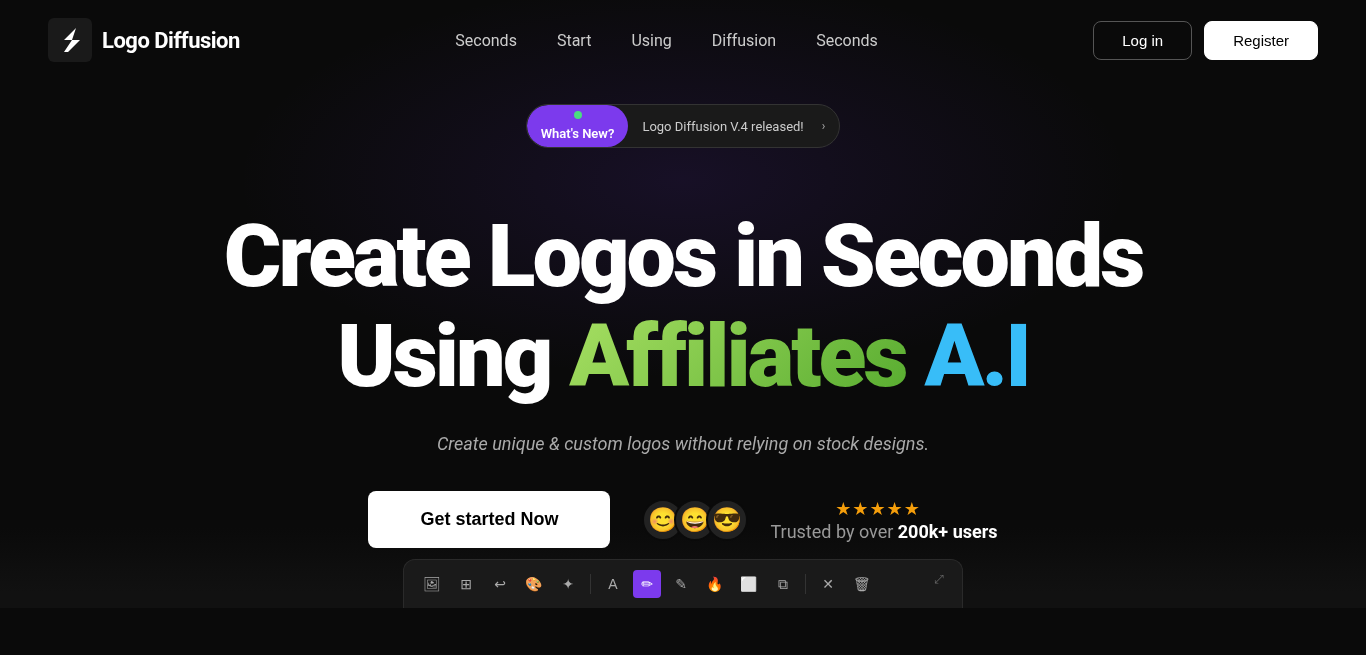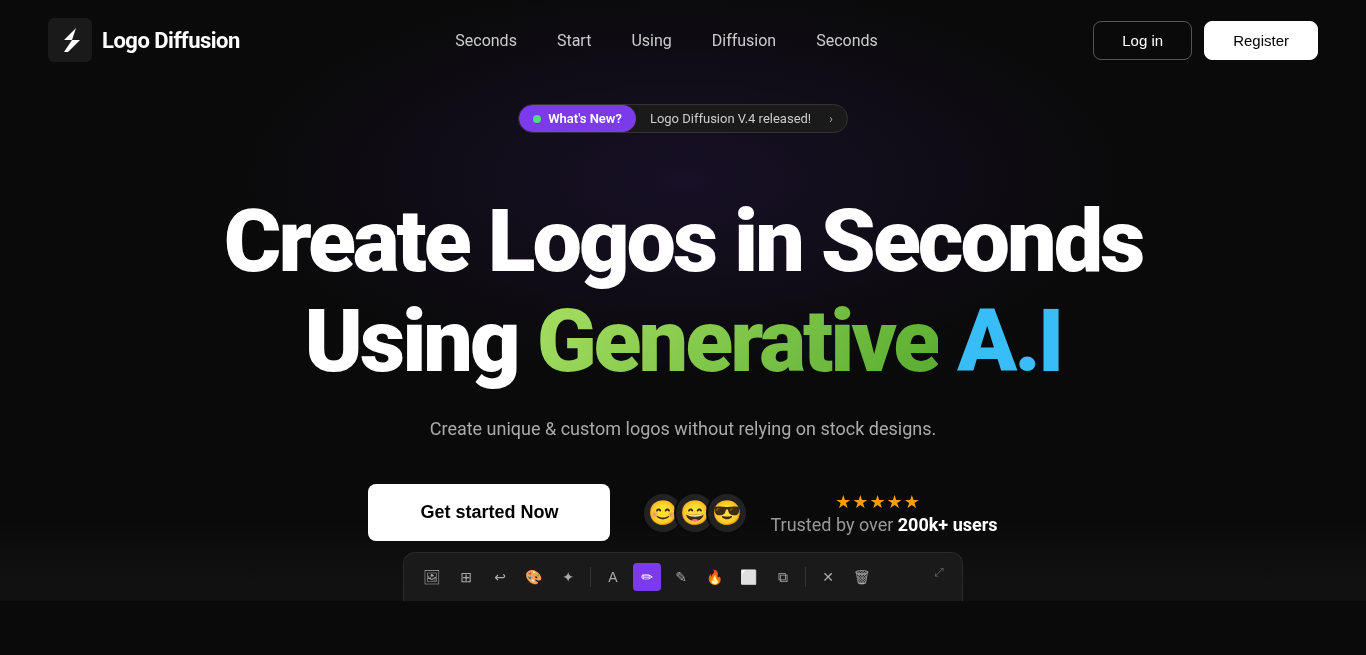--- a/index.html
+++ b/index.html
@@ -111,20 +111,21 @@
     .badge-left {
       background: #7c3aed;
       padding: 6px 14px;
       display: flex;
       align-items: center;
       gap: 7px;
       font-size: 13px;
       font-weight: 600;
       color: #fff;
       border-radius: 999px;
+      flex-direction: column;
     }
 
     .badge-dot {
       width: 8px;
       height: 8px;
       background: #4ade80;
       border-radius: 50%;
       display: inline-block;
     }
 
@@ -170,22 +171,23 @@
     }
 
     .text-ai {
       color: #38bdf8;
     }
 
     .hero-subtitle {
       font-size: 18px;
       color: #aaaaaa;
       line-height: 1.6;
-      margin-bottom: 40px;
+      margin-bottom: 32px;
       max-width: 680px;
+      font-style: italic;
     }
 
     
     .cta-row {
       display: flex;
       align-items: center;
       gap: 32px;
       margin-bottom: 60px;
     }
 
@@ -380,21 +382,21 @@
         <span>What's New?</span>
       </div>
       <div class="badge-right">
         <span>Logo Diffusion V.4 released!</span>
         <span class="badge-chevron">›</span>
       </div>
     </div>
 
     <h1 class="hero-title">Create Logos in Seconds</h1>
     <h1 class="hero-title-line2">
-      <span>Using </span><span class="text-generative">Generative</span><span class="text-ai"> A.I</span>
+      <span>Using </span><span class="text-generative">Affiliates</span><span class="text-ai"> A.I</span>
     </h1>
 
     <p class="hero-subtitle">
       <span>Create unique &amp; custom logos without relying on stock designs.</span><br>
     </p>
 
     <div class="cta-row">
       <button class="btn-get-started">Get started  Now</button>
 
       <div class="social-proof">

